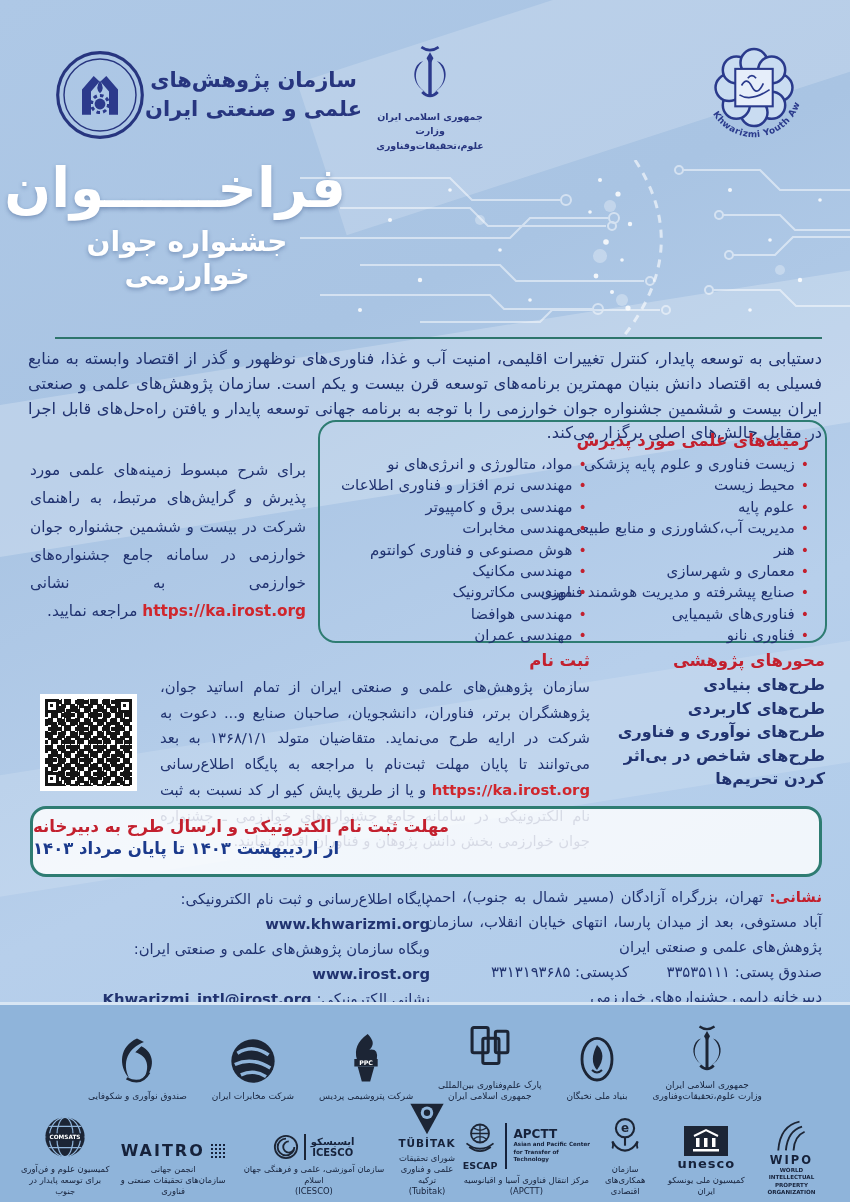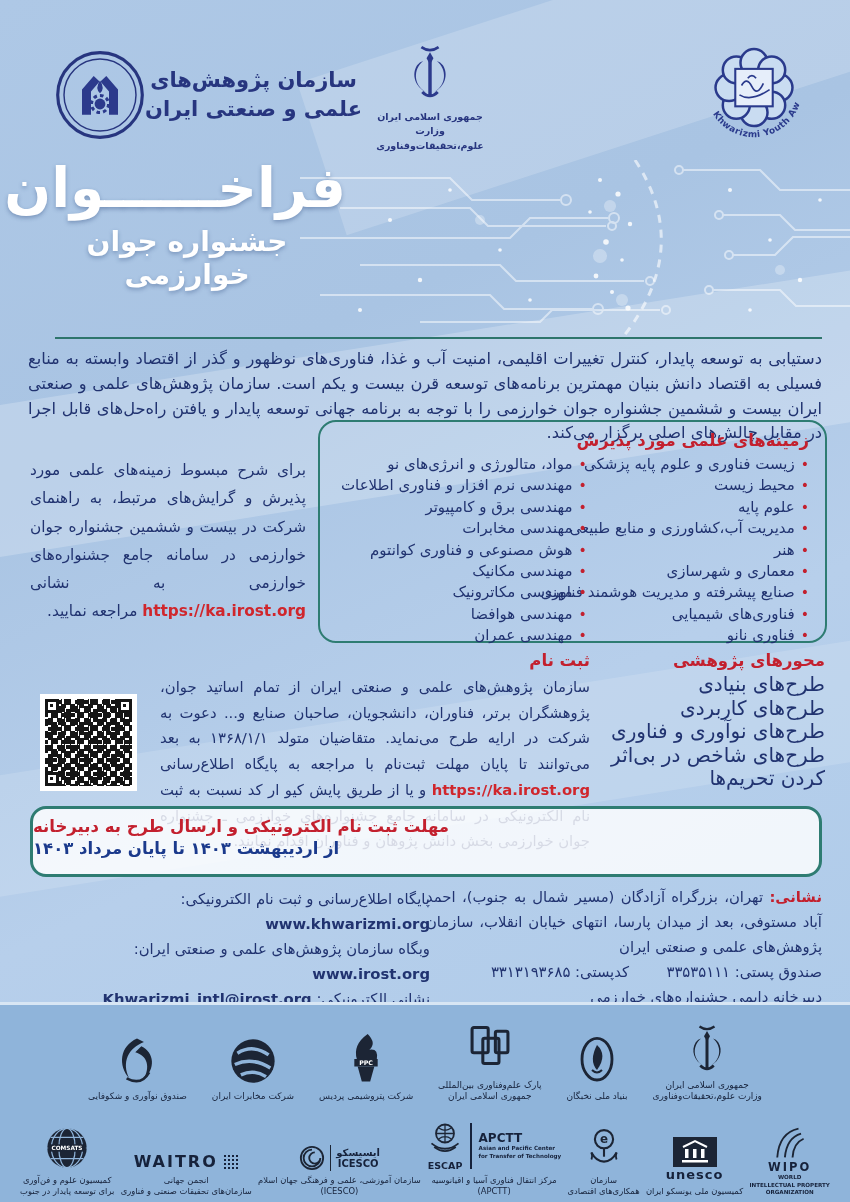--- a/index.html
+++ b/index.html
@@ -54,21 +54,21 @@
   .qr-noise{position:relative;width:100%;height:100%;
     background:
       repeating-conic-gradient(#151515 0% 25%, transparent 0% 50%) 0px 0px/13px 13px,
       repeating-conic-gradient(#151515 0% 25%, transparent 0% 50%) 3px 5px/9px 9px;}
   .finder{position:absolute;width:14px;height:14px;border:3.5px solid #151515;background:#fff;box-sizing:border-box;}
   .finder::after{content:'';position:absolute;left:2px;top:2px;width:3px;height:3px;background:#151515;}
   .f-tl{left:0;top:0;} .f-tr{right:0;top:0;} .f-bl{left:0;bottom:0;}
 
   .axes{position:absolute;right:25px;top:651px;width:245px;direction:rtl;text-align:right;}
   .axes .atitle{color:#c3202e;font-weight:bold;font-size:16.5px;margin-bottom:3px;}
-  .axes .aitem{display:block;color:#213370;font-size:20px;line-height:23.5px;font-weight:400;}
+  .axes .aitem{display:block;color:#213370;font-size:16px;line-height:23.5px;font-weight:700;}
 
   
   .deadline{position:absolute;left:30px;right:28px;top:806px;height:71px;box-sizing:border-box;
     border:3px solid #2e7c72;border-radius:16px;background:rgba(255,255,255,.82);
     text-align:left;padding-top:8px;direction:rtl;}
   .d1{color:#c3202e;font-weight:bold;font-size:16.5px;}
   .d2{color:#1b3a8c;font-weight:bold;font-size:16.5px;margin-top:3px;}
 
   
   .c-left{position:absolute;left:28px;top:886px;width:402px;direction:rtl;text-align:right;
@@ -416,20 +416,31 @@
           <div style="width:1.5px;height:26px;background:#1c2535;margin:0 5px;"></div>
           <div style="text-align:center;">
             <div class="mark" style="font-size:10px;">ایسیسکو</div>
             <div class="mark" style="font-size:10px;">ICESCO</div>
           </div>
         </div>
         <div class="spcap">سازمان آموزشی، علمی و فرهنگی جهان اسلام
 (ICESCO)</div>
       </div>
 
+      <div class="sp">
+        <svg width="42" height="36" viewBox="0 0 60 52">
+          <path d="M6 4 h48 l-24 44 z" fill="#1c2535"></path>
+          <circle cx="30" cy="17" r="9" fill="#8fb4da"></circle>
+          <circle cx="30" cy="17" r="4.6" fill="#1c2535"></circle>
+        </svg>
+        <div class="mark" style="font-size:10.5px;letter-spacing:1px;">TÜBİTAK</div>
+        <div class="spcap">شورای تحقیقات
+علمی و فناوری ترکیه
+(Tubitak)</div>
+      </div>
 
       <div class="sp">
         <div class="hflex">
           <div style="text-align:center;">
             <svg width="36" height="36" viewBox="0 0 40 40">
               <circle cx="20" cy="15" r="10" fill="none" stroke="#1c2535" stroke-width="2"></circle>
               <path d="M10 15 h20 M20 5 v20 M13 9 q7 5 14 0 M13 21 q7 -5 14 0" stroke="#1c2535" stroke-width="1.4" fill="none"></path>
               <path d="M5 26 q15 12 30 0 M8 30 q12 9 24 0" stroke="#1c2535" stroke-width="2" fill="none"></path>
             </svg>
             <div class="mark" style="font-size:9.5px;">ESCAP</div>

